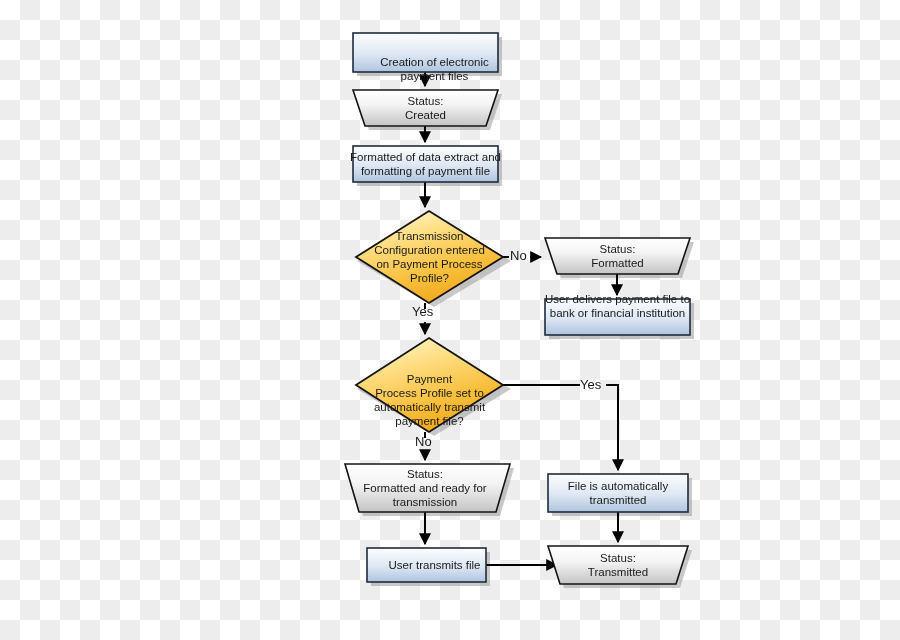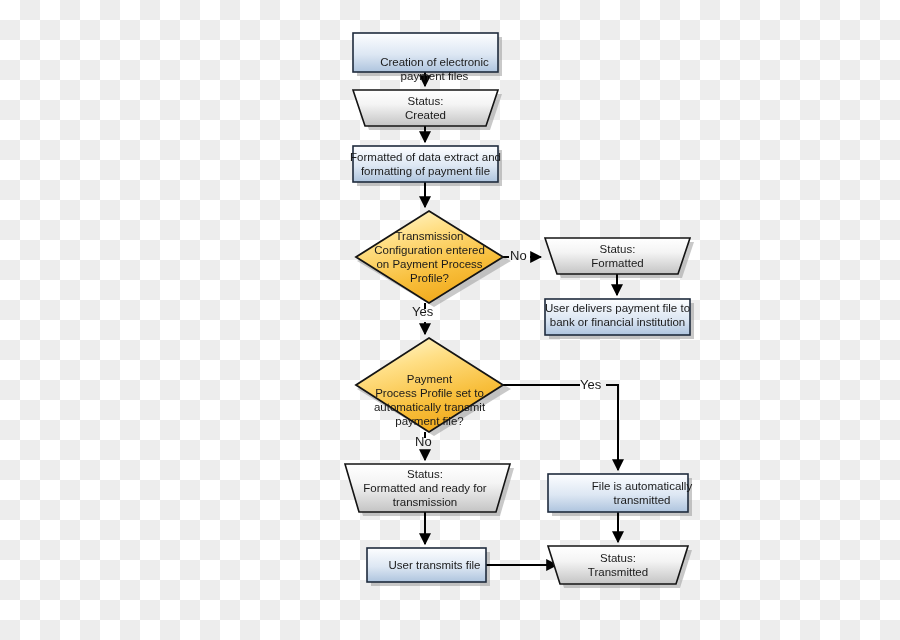--- a/index.html
+++ b/index.html
@@ -161,33 +161,33 @@
 formatting of payment file</div>
 
   <div class="node-label" style="left:351px; top:218px; width:157px; height:78px;">Transmission
 Configuration entered
 on Payment Process
 Profile?</div>
 
   <div class="node-label" style="left:545px; top:238px; width:145px; height:36px;">Status:
 Formatted</div>
 
-  <div class="node-label" style="left:541px; top:299px; width:153px; height:32px;">User delivers payment file to
+  <div class="node-label" style="left:541px; top:290px; width:153px; height:32px;">User delivers payment file to
 bank or financial institution</div>
 
   <div class="node-label" style="left:349px; top:362px; width:161px; height:76px;">Payment
 Process Profile set to
 automatically transmit
 payment file?</div>
 
   <div class="node-label" style="left:345px; top:464px; width:160px; height:48px;">Status:
 Formatted and ready for
 transmission</div>
 
-  <div class="node-label" style="left:548px; top:474px; width:140px; height:38px;padding-left:24px;">File is automatically
+  <div class="node-label" style="left:548px; top:474px; width:140px; height:38px;">File is automatically
 transmitted</div>
 
   <div class="node-label" style="left:367px; top:548px; width:119px; height:34px;margin-left:8px;">User transmits file</div>
 
   <div class="node-label" style="left:548px; top:546px; width:140px; height:38px;">Status:
 Transmitted</div>
 
   <div class="edge-label" style="left:510px; top:249px; width:20px;">No</div>
 
   <div class="edge-label" style="left:412px; top:305px; width:26px;">Yes</div>

